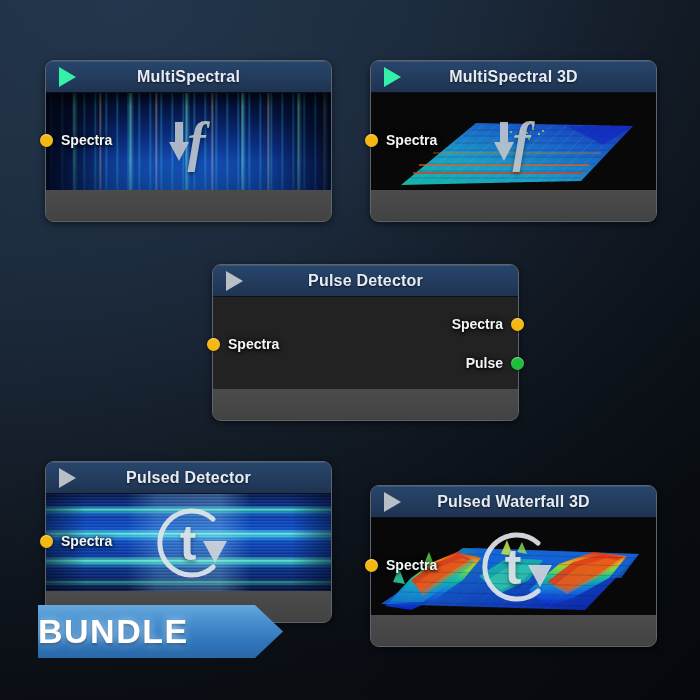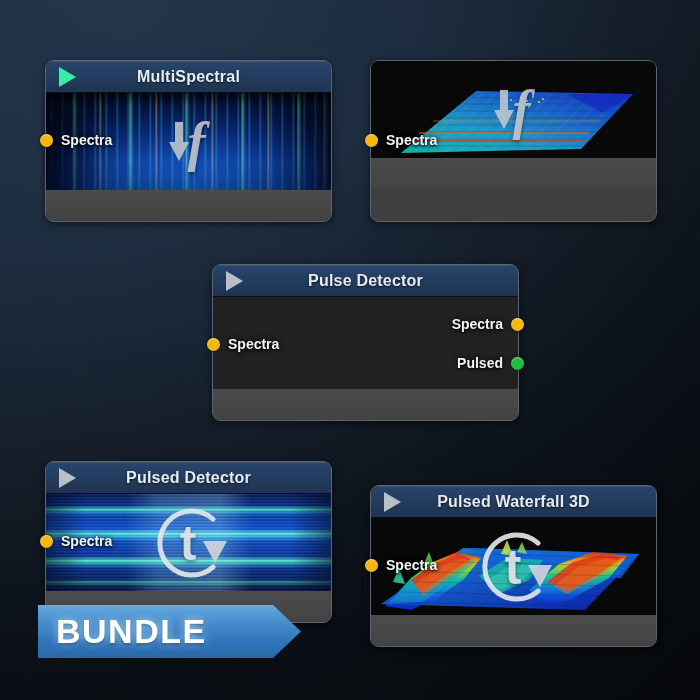--- a/index.html
+++ b/index.html
@@ -283,21 +283,20 @@
   
   .ribbon {
     position: absolute;
     z-index: 10;
     height: 53px;
     display: flex;
     align-items: center;
     background: linear-gradient(180deg, #66a9de 0%, #4b91cf 28%, #2f74ba 72%, #2a68a8 100%);
     clip-path: polygon(0 0, calc(100% - 28px) 0, 100% 50%, calc(100% - 28px) 100%, 0 100%);
     box-shadow: 0 3px 8px rgba(0,0,0,0.5);
-    padding-left: 18px;
     padding-right: 40px;
   }
   .ribbon-text {
     color: #ffffff;
     font-size: 34px;
     font-weight: bold;
     letter-spacing: 1.5px;
     text-shadow: 0 0 8px rgba(200,235,255,0.75), 0 2px 3px rgba(0,20,45,0.55);
   }
 </style>
@@ -328,20 +327,24 @@
         </div>
       </div>
       <div class="node-footer" style="height:30px;"></div>
     </div>
     <div class="port in" style="top:73px; background:#f5b811;"></div>
     <div class="port-label in" style="top:71px;">Spectra</div>
   </div>
 
   <div class="node" style="left:370px; top:60px; width:285px; height:160px;">
     <div class="node-inner">
+      <div class="node-header">
+        <div class="play-icon"></div>
+        <div class="node-title">MultiSpectral 3D</div>
+      </div>
       <div class="node-body" style="height:97px; background:#070707;">
         <div class="viz viz-3d">
           <svg viewBox="0 0 285 97" preserveAspectRatio="none">
             <defs>
               <linearGradient id="meshg" x1="0" y1="1" x2="1" y2="0">
                 <stop offset="0%" stop-color="#16c6b4"></stop>
                 <stop offset="35%" stop-color="#1fa8d8"></stop>
                 <stop offset="70%" stop-color="#1a64d8"></stop>
                 <stop offset="100%" stop-color="#1733c8"></stop>
               </linearGradient>
@@ -414,21 +417,21 @@
       <div class="node-body" style="height:92px; background:#222222;"></div>
       <div class="node-footer" style="height:30px;"></div>
     </div>
     <div class="port in" style="top:73px; background:#f5b811;"></div>
     <div class="port-label in" style="top:71px;">Spectra</div>
 
     <div class="port out" style="top:53px; background:#f5b811;"></div>
     <div class="port-label out" style="top:51px;">Spectra</div>
 
     <div class="port out" style="top:92px; background:#1fbe3f;"></div>
-    <div class="port-label out" style="top:90px;">Pulsed</div>
+    <div class="port-label out" style="top:90px;">Pulse</div>
   </div>
 
   <div class="node" style="left:45px; top:461px; width:285px; height:160px;">
     <div class="node-inner">
       <div class="node-header">
         <div class="play-icon gray"></div>
         <div class="node-title">Pulsed Detector</div>
       </div>
       <div class="node-body" style="height:97px;">
         <div class="viz viz-waterfall">

